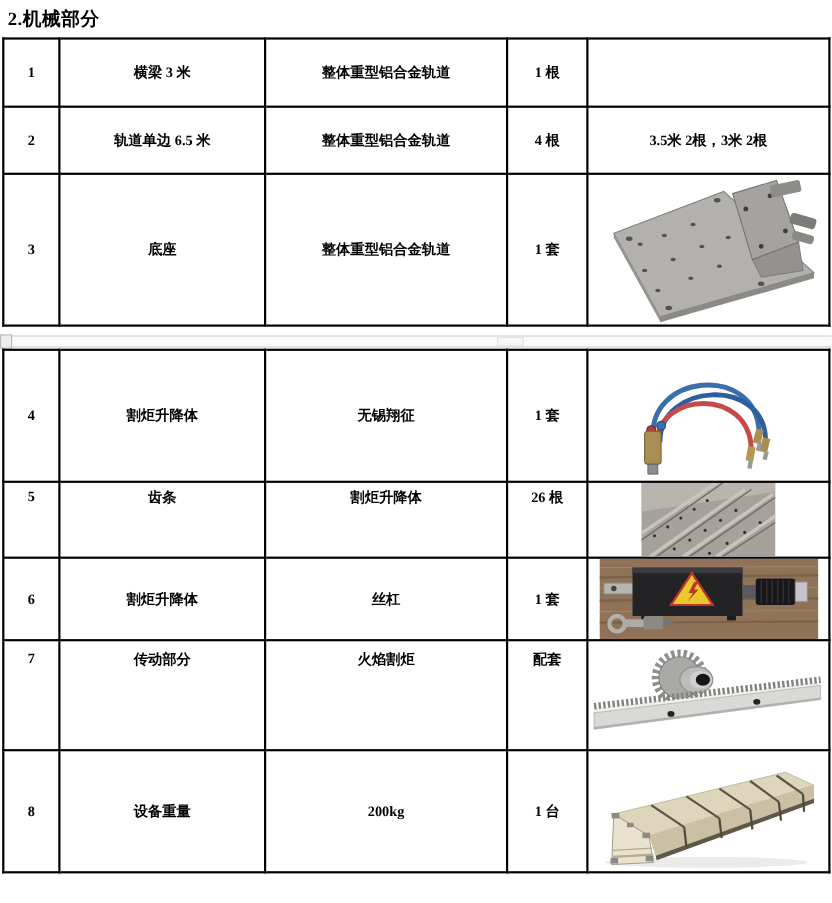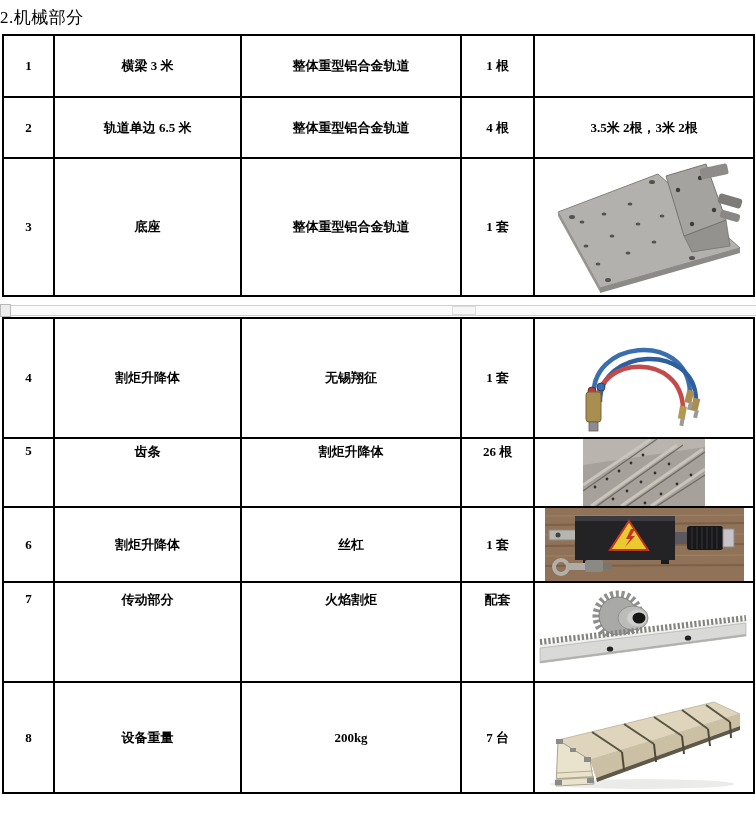--- a/index.html
+++ b/index.html
@@ -1,18 +1,18 @@
 <!DOCTYPE html>
 <html><head>
 <meta charset="utf-8">
 <style>
   html,body{margin:0;padding:0;background:#ffffff;}
   body{width:756px;height:821px;position:relative;overflow:hidden;
        font-family:"Liberation Serif","DejaVu Serif",serif;color:#000;}
-  .title{position:absolute;left:0;top:6px;font-size:17px;font-weight:normal;letter-spacing:0.5px;}
+  .title{position:absolute;left:7px;top:6px;font-size:17px;font-weight:bold;letter-spacing:0.5px;}
   table.parts{position:absolute;left:2px;border-collapse:collapse;table-layout:fixed;width:751px;}
   #t1{top:34px;}
   #t2{top:317px;}
   table.parts td{border:2px solid #000;text-align:center;vertical-align:middle;
                  font-size:13px;font-weight:bold;padding:0;overflow:hidden;}
   tr.vtop td.txt{vertical-align:top;}
   tr.pt4 td.txt{padding-top:4px;}
   tr.pt8 td.txt{padding-top:8px;}
   td.photo{vertical-align:middle;text-align:center;}
   td.photo svg{display:inline-block;vertical-align:middle;}
@@ -231,21 +231,21 @@
         <polygon points="2,78 208,51 208,53 2,80" fill="#b0b0ac"></polygon>
         <ellipse cx="72" cy="66" rx="3.2" ry="2.6" fill="#222222"></ellipse>
         <ellipse cx="150" cy="55" rx="3.2" ry="2.6" fill="#222222"></ellipse>
       </svg>
     </td>
   </tr>
   <tr style="height:111px">
     <td class="txt">8</td>
     <td class="txt">设备重量</td>
     <td class="txt">200kg</td>
-    <td class="txt">7 台</td>
+    <td class="txt">1 台</td>
     <td class="photo">
       <svg width="205" height="108" viewBox="0 0 205 108">
         <ellipse cx="100" cy="100" rx="92" ry="5" fill="#ebebe9"></ellipse>
         <polygon points="16,56 172,18 198,30 48,76" fill="#ded5bc" stroke="#a89f87" stroke-width="0.6"></polygon>
         <polygon points="48,76 198,30 198,42 54,94" fill="#cbc0a3"></polygon>
         <polygon points="54,94 198,42 198,46 55,98" fill="#5f5747"></polygon>
         <polygon points="16,56 48,76 52,100 14,102" fill="#e9e2cd" stroke="#9a9280" stroke-width="0.8"></polygon>
         <line x1="15" y1="95" x2="52" y2="93" stroke="#b4ab92" stroke-width="2"></line>
         <line x1="15" y1="89" x2="51" y2="87" stroke="#b4ab92" stroke-width="1.2"></line>
         <g stroke="#5a5444" stroke-width="2">

